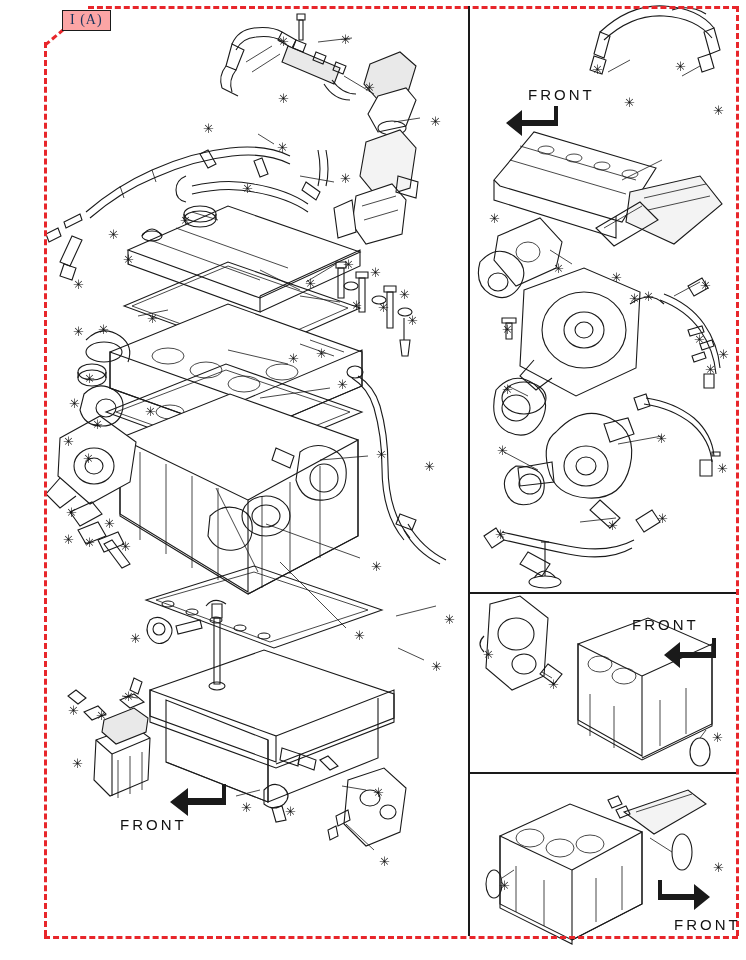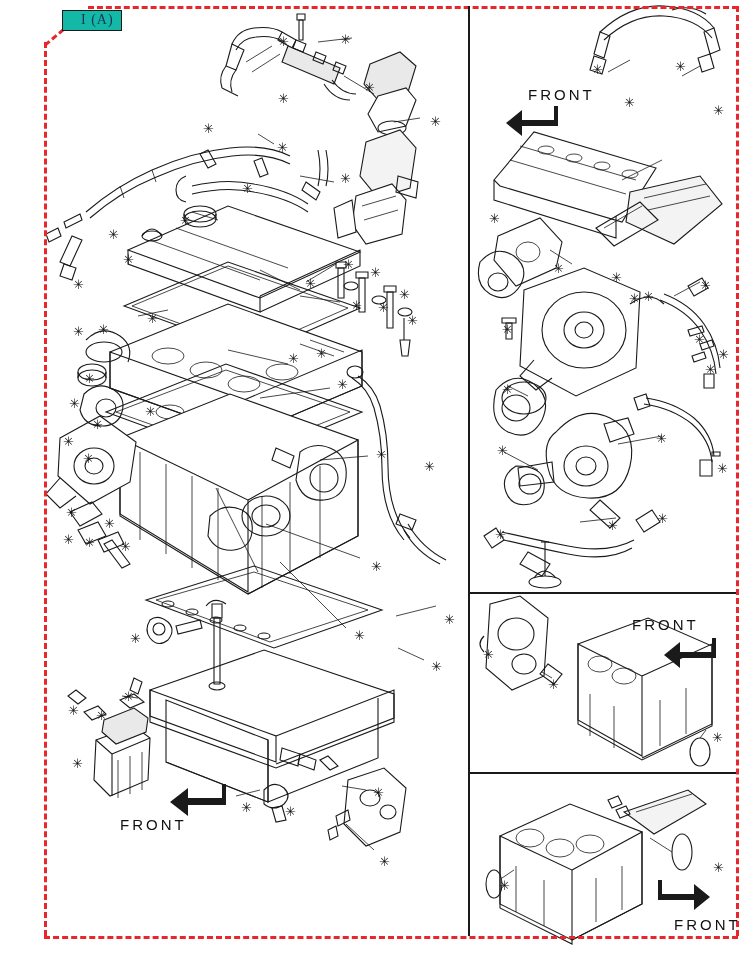--- a/index.html
+++ b/index.html
@@ -35,25 +35,25 @@
     height: 0;
     border-top: 3px dashed #e8262b;
     transform-origin: 0 0;
   }
   
   .page-tag {
     position: absolute;
     left: 62px;
     top: 10px;
     border: 1.5px solid #1a1a1a;
-    padding: 1px 7px 2px 18px;
+    padding: 1px 7px 2px 7px;
     font-size: 14px;
     letter-spacing: 1px;
     color: #17335c;
-    background: #14b8a6;
+    background: #fca5a5;
     font-family: "Liberation Serif", serif;
   }
   
   .sep {
     position: absolute;
     background: #1a1a1a;
   }
   .sep-v { width: 1.5px; }
   .sep-h { height: 1.5px; }
 

